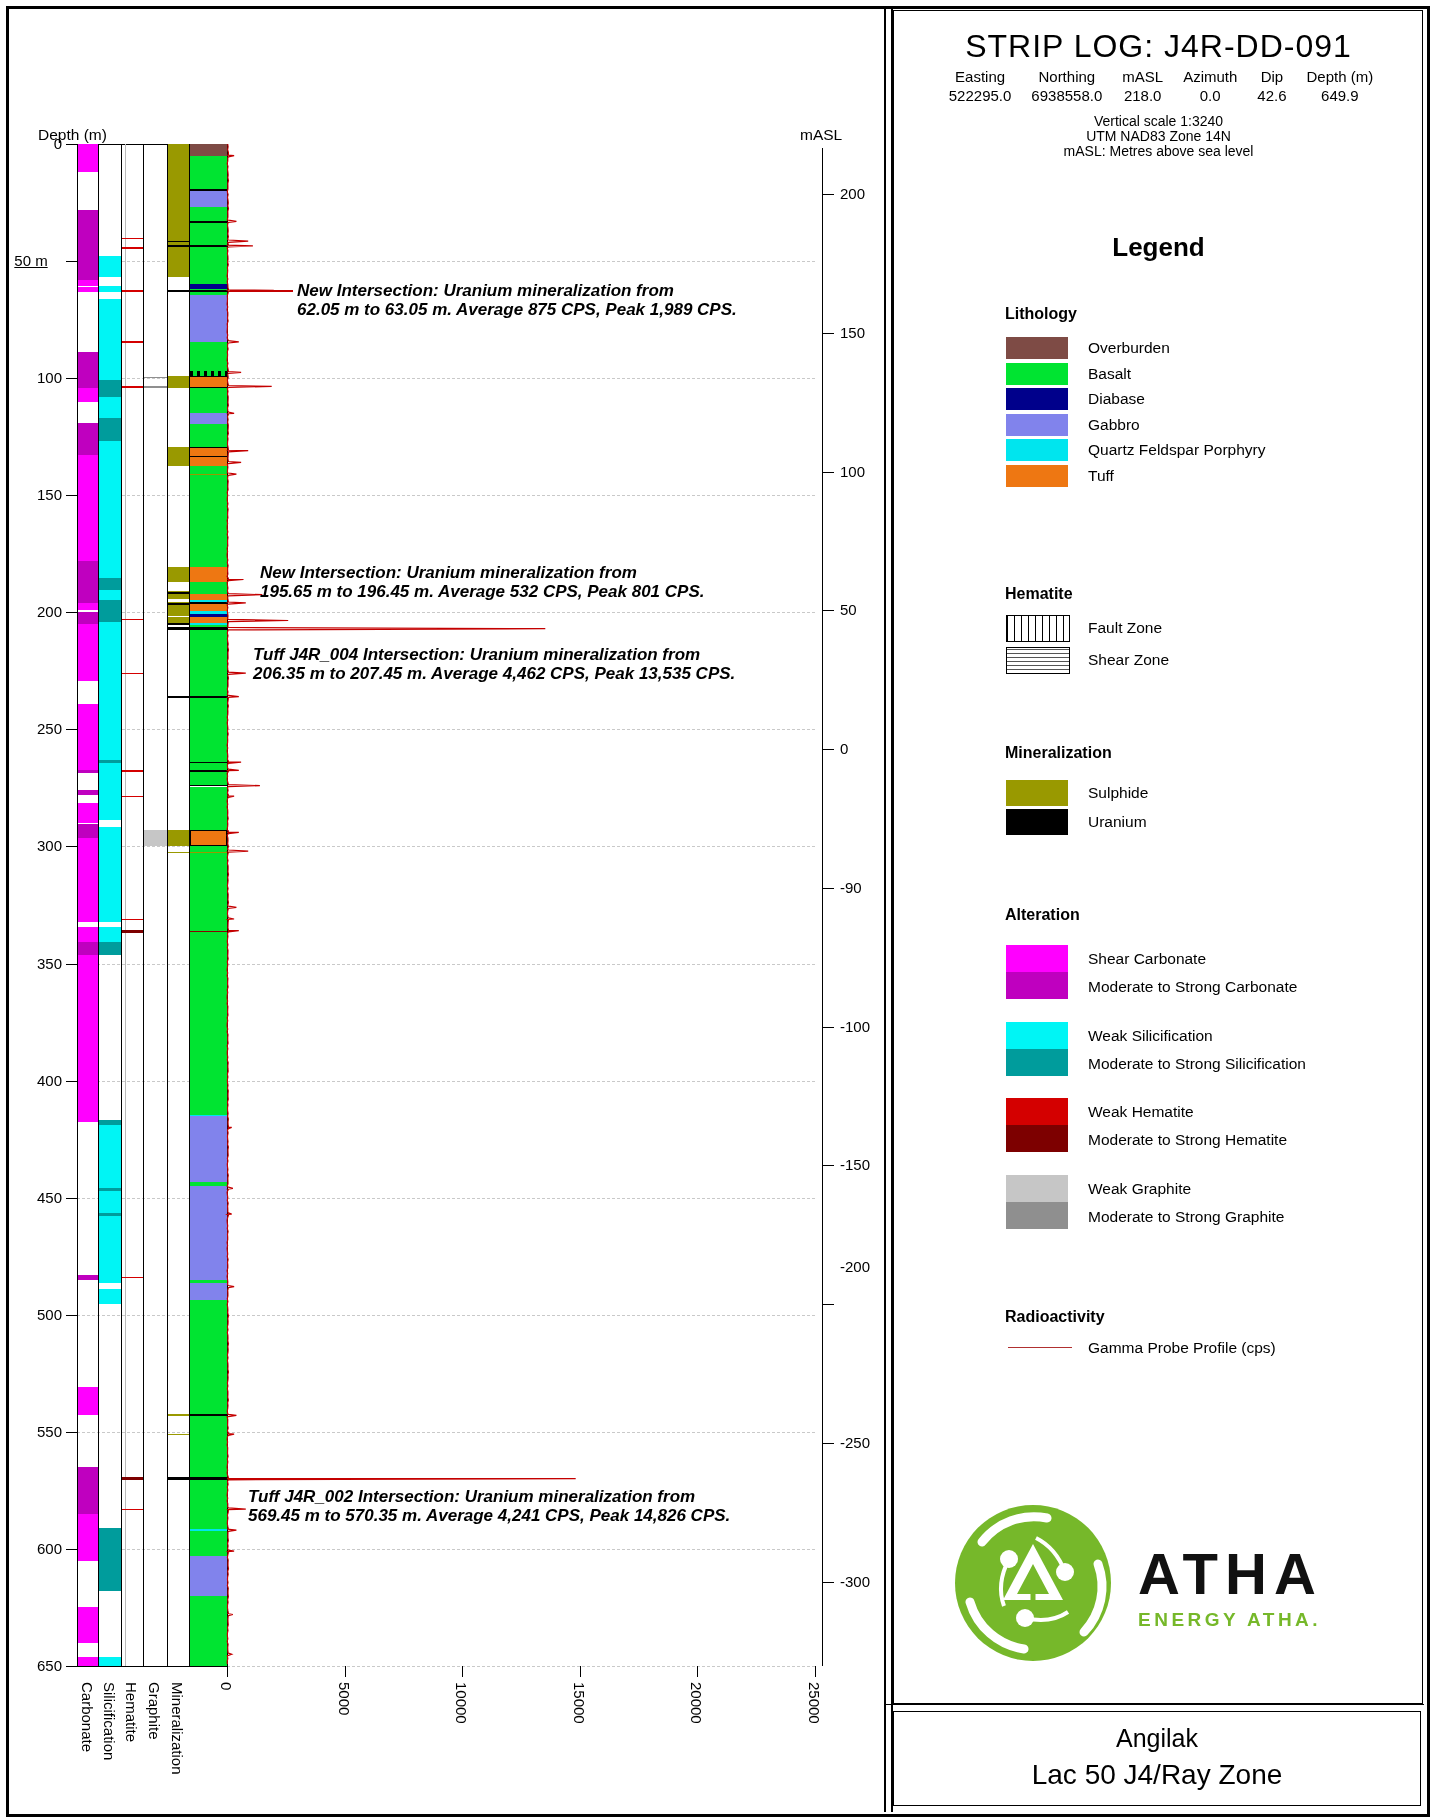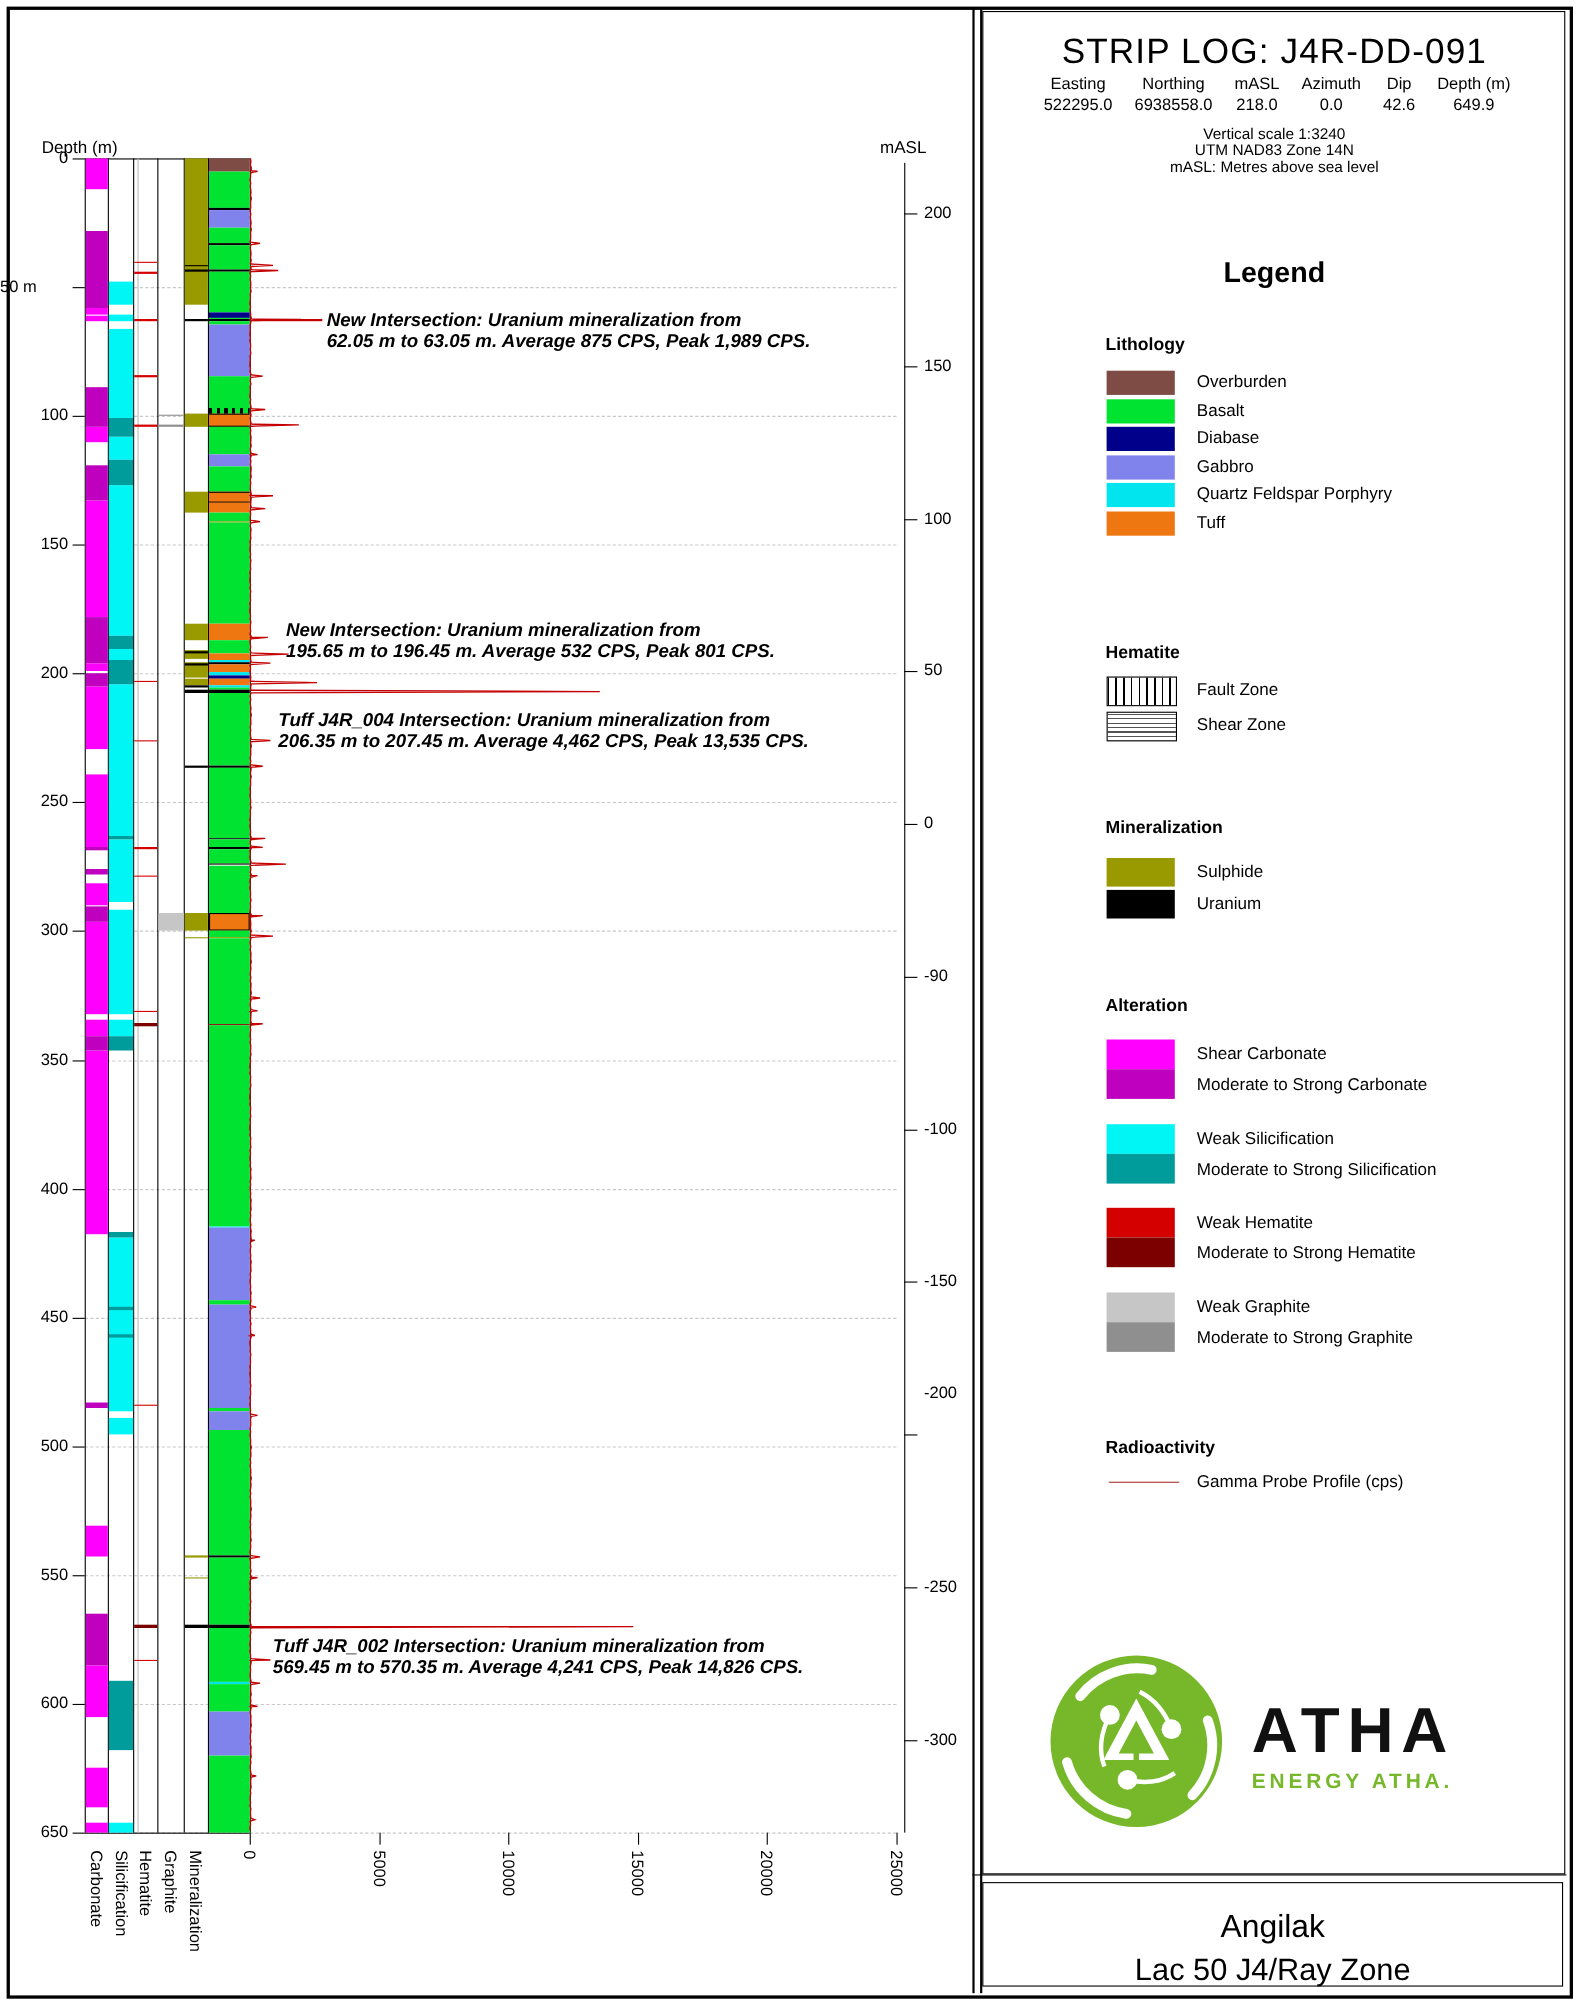--- a/index.html
+++ b/index.html
@@ -19,21 +19,21 @@
   .legend-swatch{position:absolute;left:1006px;width:62px;}
   .legend-label{position:absolute;left:1088px;font-size:15.5px;white-space:nowrap;}
   .section-header{position:absolute;font-size:16px;font-weight:bold;}
   #title{position:absolute;left:895px;width:527px;text-align:center;top:28px;font-size:32px;letter-spacing:1px;}
   #fields{position:absolute;left:930px;top:68px;width:462px;display:flex;justify-content:center;gap:20px;text-align:center;font-size:15px;}
   .field .fl{white-space:nowrap;}
   .field .fv{white-space:nowrap;margin-top:2px;}
   #scale-block{position:absolute;left:895px;top:114px;width:527px;text-align:center;font-size:14px;line-height:15px;}
   #legend-title{position:absolute;left:895px;top:232px;width:527px;text-align:center;font-size:26px;font-weight:bold;}
   #footer-box{position:absolute;left:893px;top:1711px;width:528px;height:95px;border:1.5px solid #000;box-sizing:border-box;text-align:center;}
-  #footer-line1{font-size:29px;margin-top:24px;}
+  #footer-line1{font-size:25px;margin-top:12px;}
   #footer-line2{font-size:28px;margin-top:6px;}
   #axis-title{position:absolute;left:150px;top:1750px;width:600px;text-align:center;font-size:21px;font-weight:bold;font-style:italic;}
   #wordmark{position:absolute;left:1138px;top:1540px;}
   #wordmark .big{font-size:58px;font-weight:bold;letter-spacing:7px;color:#111;}
   #wordmark .sub{font-size:19px;font-weight:bold;letter-spacing:3.5px;color:#76B82A;margin-top:2px;}
 </style>
 </head>
 <body>
 
 <div id="page">
@@ -58,21 +58,21 @@
       <div class="gridline" style="left:77px;top:963.525px;width:738px;"></div>
       <div class="gridline" style="left:77px;top:1080.6px;width:738px;"></div>
       <div class="gridline" style="left:77px;top:1197.675px;width:738px;"></div>
       <div class="gridline" style="left:77px;top:1314.75px;width:738px;"></div>
       <div class="gridline" style="left:77px;top:1431.825px;width:738px;"></div>
       <div class="gridline" style="left:77px;top:1548.8999999999999px;width:738px;"></div>
       <div class="gridline" style="left:77px;top:1665.975px;width:738px;"></div>
       <div class="hline" style="left:66px;top:144px;width:11px;"></div>
       <div class="tick-label" style="left:0px;top:135px;width:62px;text-align:right;">0</div>
       <div class="hline" style="left:66px;top:261.075px;width:11px;"></div>
-      <div class="tick-label" style="left:0px;top:252.075px;width:62px;text-align:left;">50 m</div>
+      <div class="tick-label" style="left:0px;top:252.075px;width:62px;text-align:center;text-decoration:underline;">50 m</div>
       <div class="hline" style="left:66px;top:378.15px;width:11px;"></div>
       <div class="tick-label" style="left:0px;top:369.15px;width:62px;text-align:right;">100</div>
       <div class="hline" style="left:66px;top:495.22499999999997px;width:11px;"></div>
       <div class="tick-label" style="left:0px;top:486.22499999999997px;width:62px;text-align:right;">150</div>
       <div class="hline" style="left:66px;top:612.3px;width:11px;"></div>
       <div class="tick-label" style="left:0px;top:603.3px;width:62px;text-align:right;">200</div>
       <div class="hline" style="left:66px;top:729.375px;width:11px;"></div>
       <div class="tick-label" style="left:0px;top:720.375px;width:62px;text-align:right;">250</div>
       <div class="hline" style="left:66px;top:846.4499999999999px;width:11px;"></div>
       <div class="tick-label" style="left:0px;top:837.4499999999999px;width:62px;text-align:right;">300</div>

